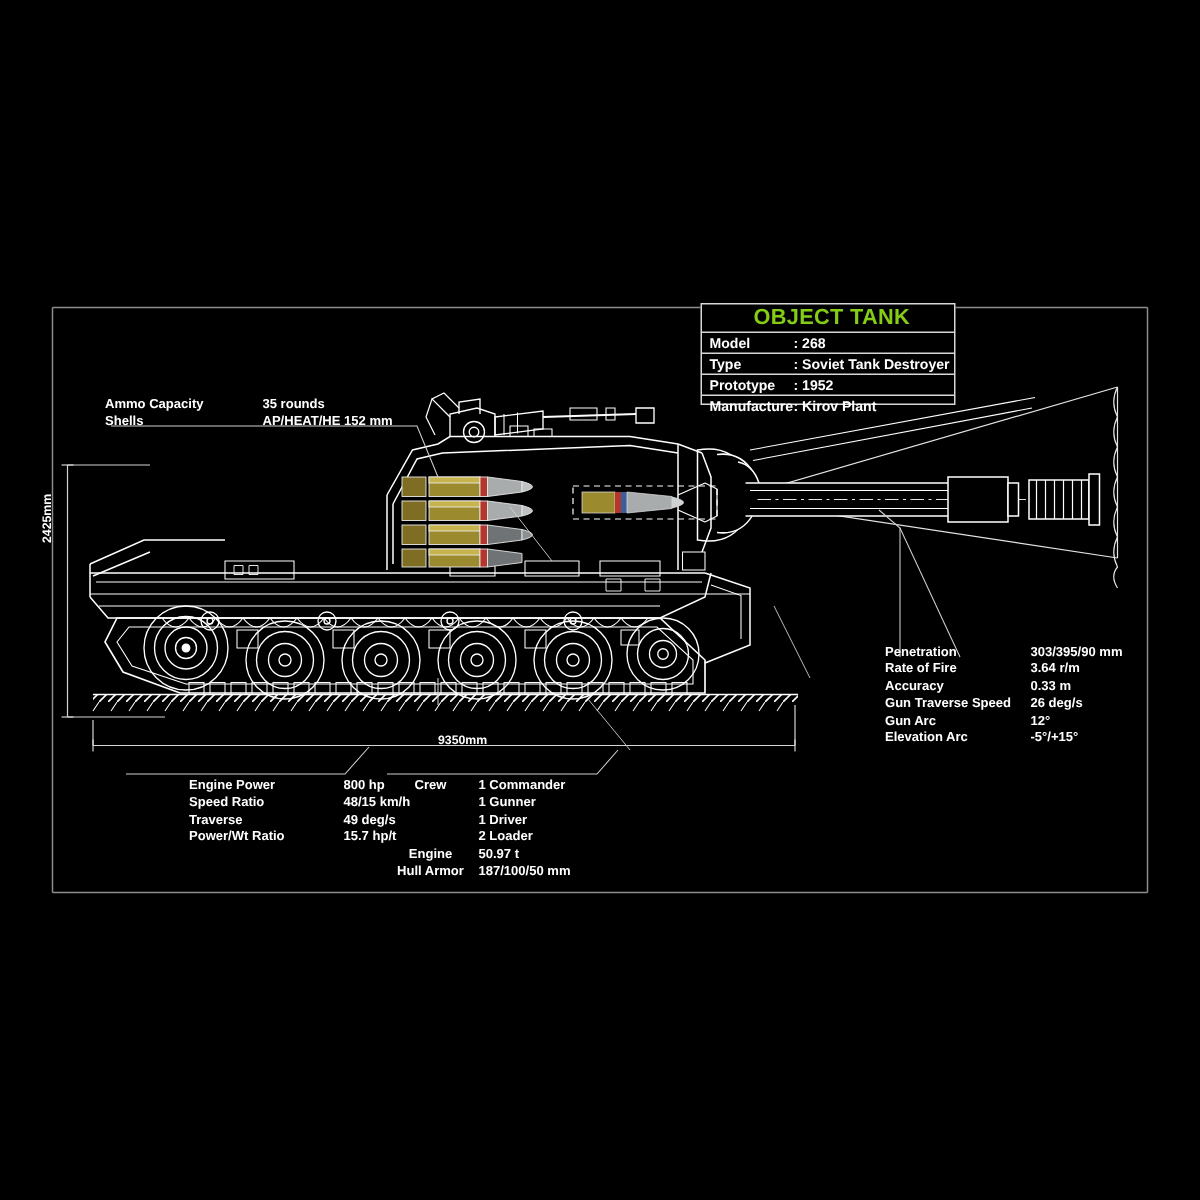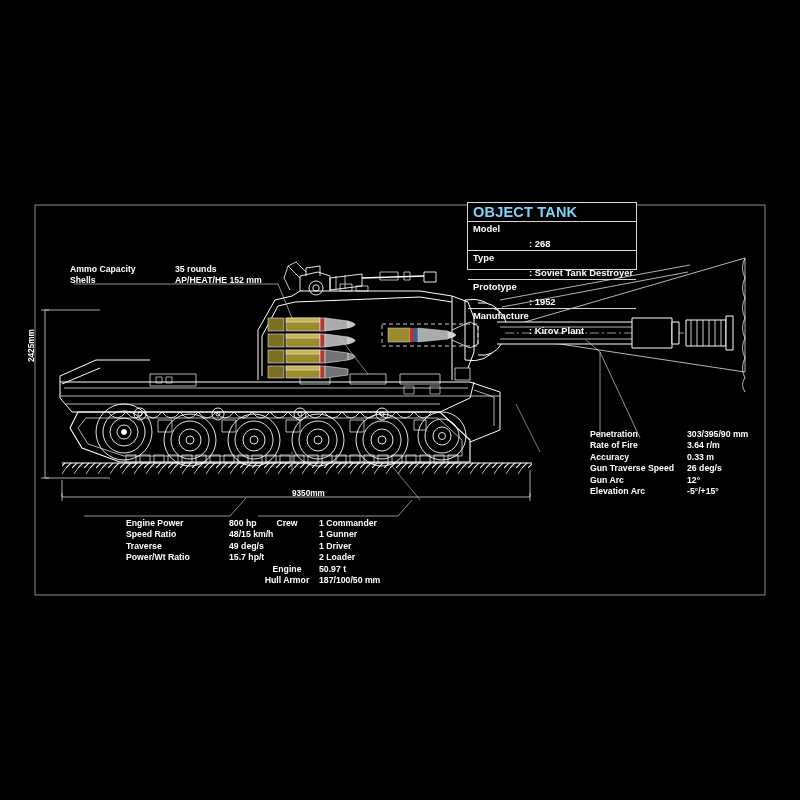--- a/index.html
+++ b/index.html
@@ -5,25 +5,25 @@
   html,body{margin:0;padding:0;background:#000;}
   body{width:800px;height:800px;overflow:hidden;
        font-family:"Liberation Sans",sans-serif;color:#fff;}
   #stage{position:relative;width:800px;height:800px;background:#000;}
   svg.layer{position:absolute;left:0;top:0;width:800px;height:800px;}
 
   
   #titleblock{position:absolute;left:467px;top:202px;width:170px;height:68px;
               border:1px solid #d8d8d8;background:#000;box-sizing:border-box;}
   #titleblock .tbhead{font-size:14.5px;font-weight:bold;letter-spacing:.2px;
-              padding:1px 0 1px 5px;color:#7dd3fc;}
+              padding:1px 0 1px 5px;color:#84cc16;text-align:center;}
   #titleblock .row{display:flex;border-top:1px solid #d8d8d8;
               font-size:9.4px;font-weight:bold;line-height:11px;}
   #titleblock .row .k{width:56px;padding:1px 0 1px 5px;flex:none;}
-  #titleblock .row .v{padding:1px 0 1px 0;margin-top:15px;}
+  #titleblock .row .v{padding:1px 0 1px 0;}
 
   
   .spec{position:absolute;font-size:8.7px;font-weight:bold;line-height:11.4px;}
   .spec .r{display:flex;}
   .spec .k{flex:none;}
   .spec .v{flex:none;}
 
   #specGun{left:590px;top:429px;}
   #specGun .k{width:97px;}
   #specEngine{left:82px;top:518px;}

